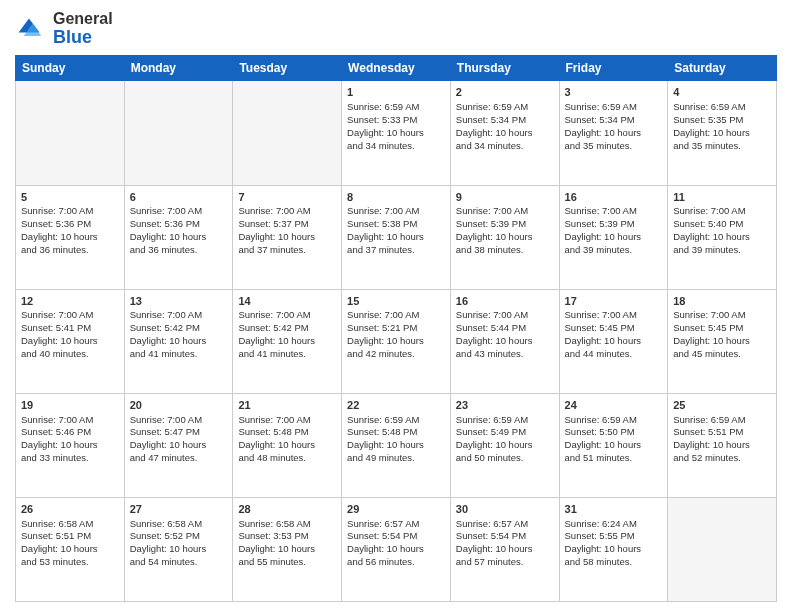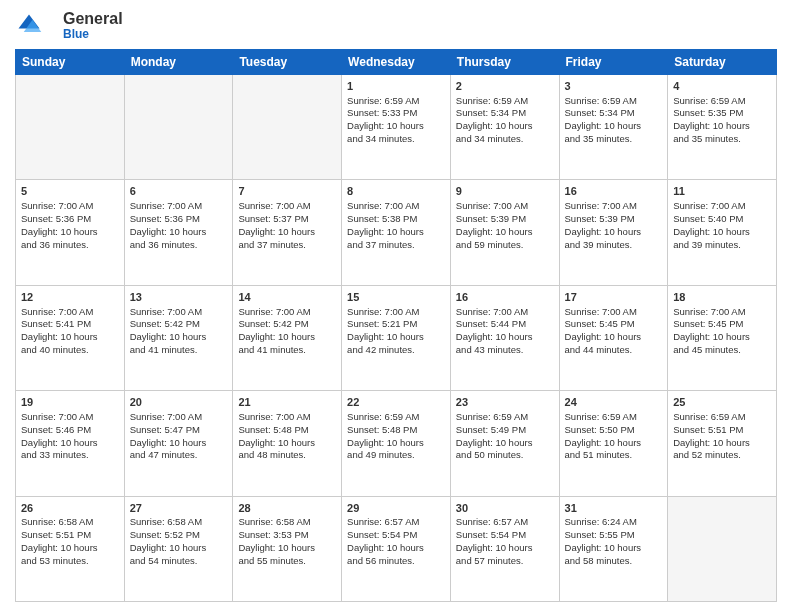--- a/index.html
+++ b/index.html
@@ -20,21 +20,21 @@
     }
     .header {
       display: flex;
       justify-content: space-between;
       align-items: flex-start;
       margin-bottom: 8px;
     }
     .logo {
       display: flex;
       align-items: center;
-      gap: 20px;
+      gap: 10px;
     }
     .logo-icon {
       width: 28px;
       height: 28px;
     }
     .header-right {
       text-align: right;
     }
     .month-title {
       font-size: 30px;
@@ -91,21 +91,21 @@
 
 <div class="page">
   <div class="header">
     <div class="logo">
       <svg class="logo-icon" viewBox="0 0 32 32">
         <polygon points="16,4 28,20 4,20" fill="#1565C0"></polygon>
         <polygon points="20,10 30,24 10,24" fill="#42A5F5" opacity="0.7"></polygon>
       </svg>
       <div>
         <div style="font-size:16px;font-weight:bold;color:#333;line-height:1.1;">General</div>
-        <div style="font-size:12px;font-weight:bold;color:#1565C0;line-height:1.1;">Blue</div>
+        <div style="font-size:18px;font-weight:bold;color:#1565C0;line-height:1.1;">Blue</div>
       </div>
     </div>
     <div class="header-right">
       <div class="month-title"></div>
       <div class="location-title"></div>
     </div>
   </div>
 
   <table class="calendar">
     <thead>
@@ -180,21 +180,21 @@
             <div>Sunrise: 7:00 AM</div>
             <div>Sunset: 5:38 PM</div>
             <div>Daylight: 10 hours</div>
             <div>and 37 minutes.</div>
           </td>
           <td>
             <span class="day-number">9</span>
             <div>Sunrise: 7:00 AM</div>
             <div>Sunset: 5:39 PM</div>
             <div>Daylight: 10 hours</div>
-            <div>and 59 minutes.</div>
+            <div>and 38 minutes.</div>
           </td>
           <td>
             <span class="day-number">16</span>
             <div>Sunrise: 7:00 AM</div>
             <div>Sunset: 5:39 PM</div>
             <div>Daylight: 10 hours</div>
             <div>and 39 minutes.</div>
           </td>
           <td>
             <span class="day-number">11</span>

